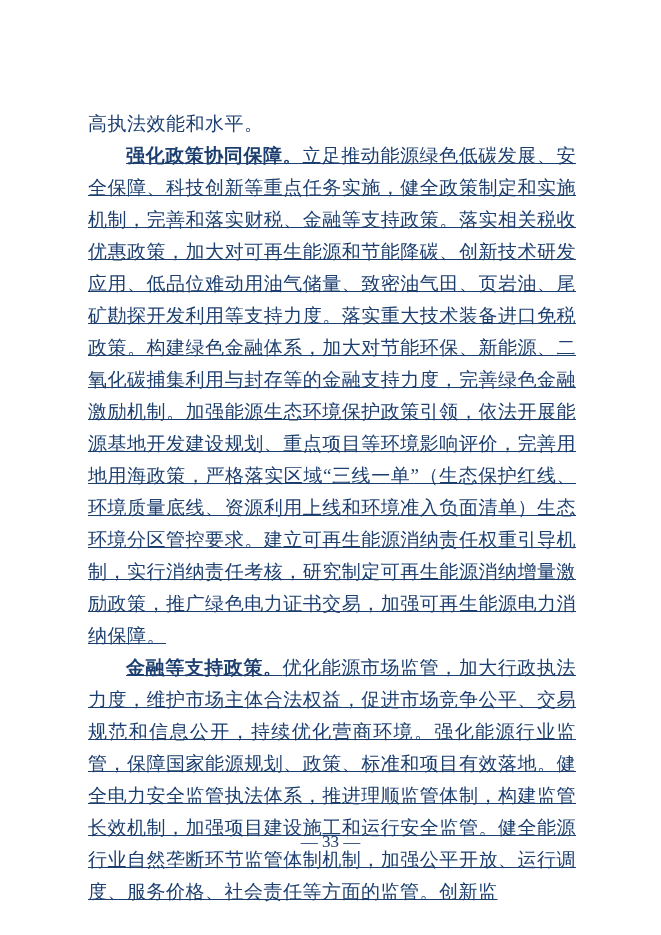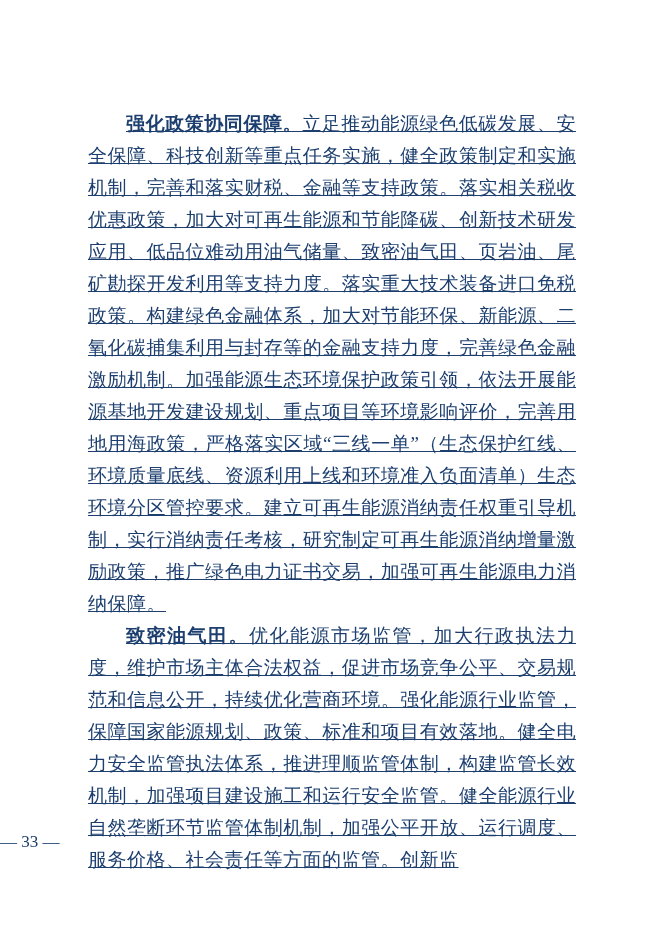--- a/index.html
+++ b/index.html
@@ -37,28 +37,29 @@
   }
   .lead {
     font-weight: bold;
     font-family: "Liberation Sans", "DejaVu Sans", sans-serif;
   }
   .footer {
     position: absolute;
     left: 0;
     top: 832px;
     width: 100%;
-    text-align: left;
+    text-align: center;
     color: #1d3f6f;
     font-size: 17px;
     font-family: "Liberation Serif", "DejaVu Serif", serif;
   }
 </style>
 </head>
 <body>
 
 <div class="page">
   <div class="text-block" id="paragraphs">
+      <p class="para">高执法效能和水平。</p>
       <p class="para indent"><span class="lead">强化政策协同保障。</span>立足推动能源绿色低碳发展、安全保障、科技创新等重点任务实施，健全政策制定和实施机制，完善和落实财税、金融等支持政策。落实相关税收优惠政策，加大对可再生能源和节能降碳、创新技术研发应用、低品位难动用油气储量、致密油气田、页岩油、尾矿勘探开发利用等支持力度。落实重大技术装备进口免税政策。构建绿色金融体系，加大对节能环保、新能源、二氧化碳捕集利用与封存等的金融支持力度，完善绿色金融激励机制。加强能源生态环境保护政策引领，依法开展能源基地开发建设规划、重点项目等环境影响评价，完善用地用海政策，严格落实区域“三线一单”（生态保护红线、环境质量底线、资源利用上线和环境准入负面清单）生态环境分区管控要求。建立可再生能源消纳责任权重引导机制，实行消纳责任考核，研究制定可再生能源消纳增量激励政策，推广绿色电力证书交易，加强可再生能源电力消纳保障。</p>
-      <p class="para indent"><span class="lead">致密油气田。</span>优化能源市场监管，加大行政执法力度，维护市场主体合法权益，促进市场竞争公平、交易规范和信息公开，持续优化营商环境。强化能源行业监管，保障国家能源规划、政策、标准和项目有效落地。健全电力安全监管执法体系，推进理顺监管体制，构建监管长效机制，加强项目建设施工和运行安全监管。健全能源行业自然垄断环节监管体制机制，加强公平开放、运行调度、服务价格、社会责任等方面的监管。创新监</p>
+      <p class="para indent"><span class="lead">金融等支持政策。</span>优化能源市场监管，加大行政执法力度，维护市场主体合法权益，促进市场竞争公平、交易规范和信息公开，持续优化营商环境。强化能源行业监管，保障国家能源规划、政策、标准和项目有效落地。健全电力安全监管执法体系，推进理顺监管体制，构建监管长效机制，加强项目建设施工和运行安全监管。健全能源行业自然垄断环节监管体制机制，加强公平开放、运行调度、服务价格、社会责任等方面的监管。创新监</p>
     </div>
   <div class="footer">— 33 —</div>
 </div>
 
 </body></html>

